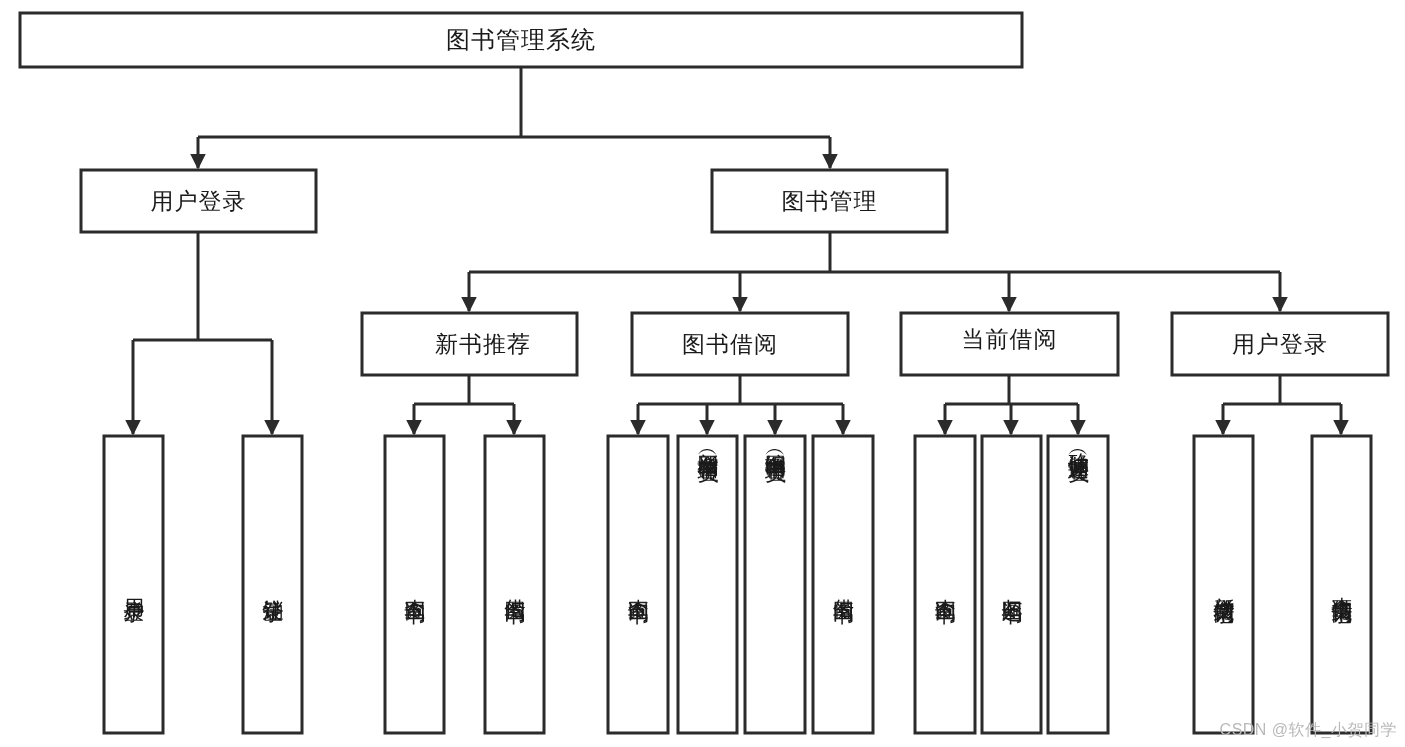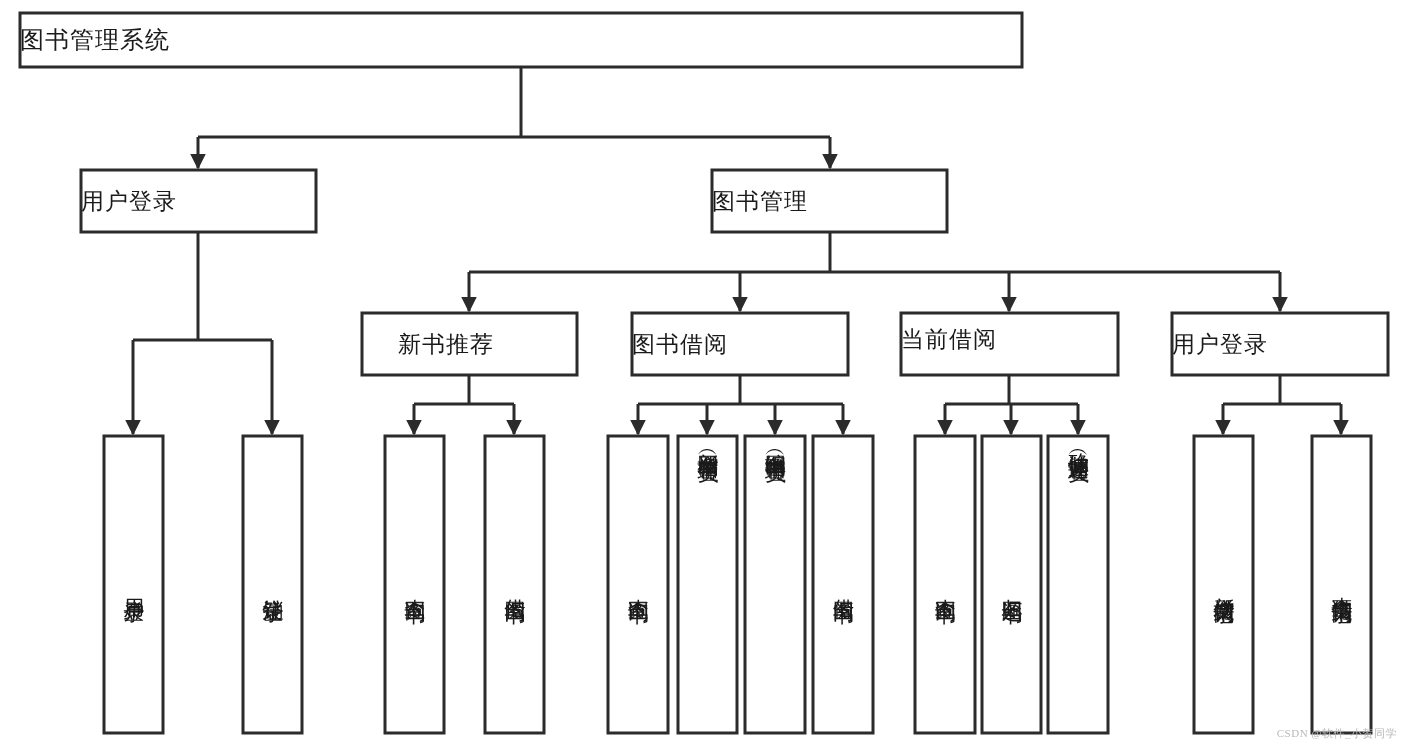--- a/index.html
+++ b/index.html
@@ -52,37 +52,37 @@
     color: #1a1a1a;
     letter-spacing: 1.5px;
     line-height: 1.0;
     white-space: nowrap;
     text-align: center;
   }
   .hlabel-wrap {
     position: absolute;
     display: flex;
     align-items: center;
-    justify-content: flex-start;
+    justify-content: center;
     pointer-events: none;
   }
   .hlabel-text {
     font-family: "DejaVu Sans", "Liberation Sans", sans-serif;
     font-size: 23px;
     color: #1a1a1a;
     letter-spacing: 1px;
     white-space: nowrap;
   }
   .title-text { font-size: 24px; }
   #watermark {
     position: absolute;
     right: 8px;
     bottom: 6px;
-    font-family: Liberation Serif, serif;
-    font-size: 11px;
+    font-family: Liberation Sans, sans-serif;
+    font-size: 16px;
     color: #b9b9b9;
     letter-spacing: 0.5px;
     user-select: none;
   }
 </style>
 </head>
 <body>
 
 <div id="diagram-root">
 
@@ -167,21 +167,21 @@
     <span class="hlabel-text title-text">图书管理系统</span>
   </div>
 
   <div class="hlabel-wrap" style="left:81px; top:170px; width:235px; height:62px;">
     <span class="hlabel-text">用户登录</span>
   </div>
   <div class="hlabel-wrap" style="left:712px; top:170px; width:235px; height:62px;border-radius:27px;">
     <span class="hlabel-text">图书管理</span>
   </div>
 
-  <div class="hlabel-wrap" style="left:362px; top:313px; width:242px; height:62px;padding-left:36px;">
+  <div class="hlabel-wrap" style="left:362px; top:313px; width:242px; height:62px;">
     <span class="hlabel-text">新书推荐</span>
   </div>
   <div class="hlabel-wrap" style="left:632px; top:313px; width:196px; height:62px;">
     <span class="hlabel-text">图书借阅</span>
   </div>
   <div class="hlabel-wrap" style="left:901px; top:313px; width:217px; height:52px;">
     <span class="hlabel-text">当前借阅</span>
   </div>
   <div class="hlabel-wrap" style="left:1172px; top:313px; width:216px; height:62px;">
     <span class="hlabel-text">用户登录</span>

